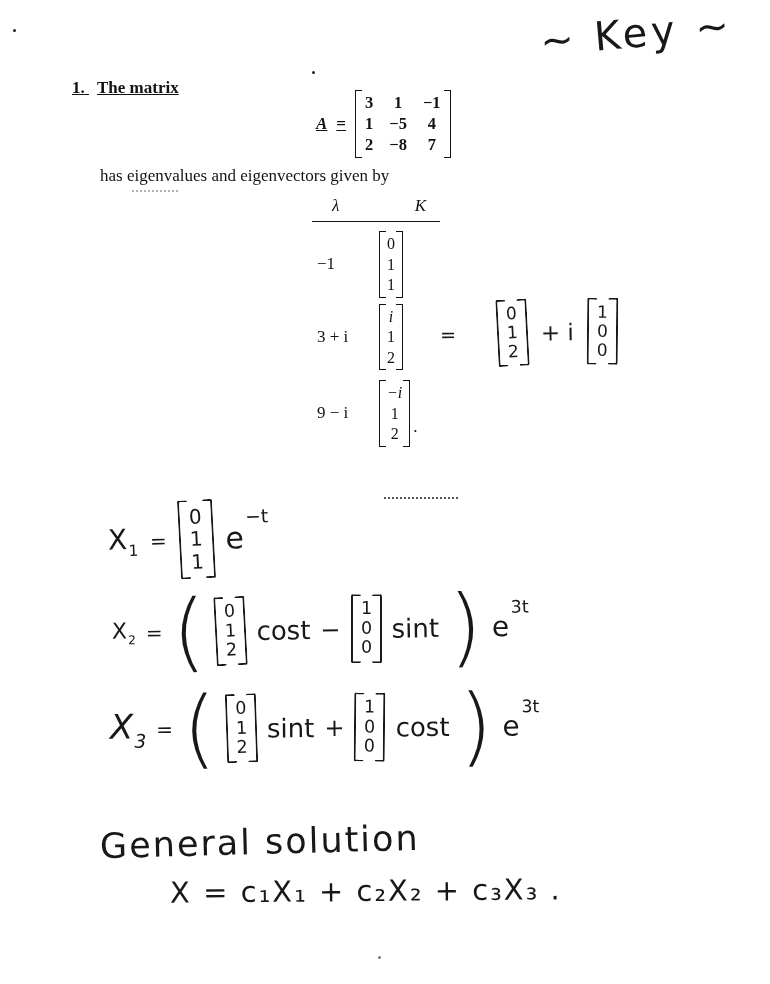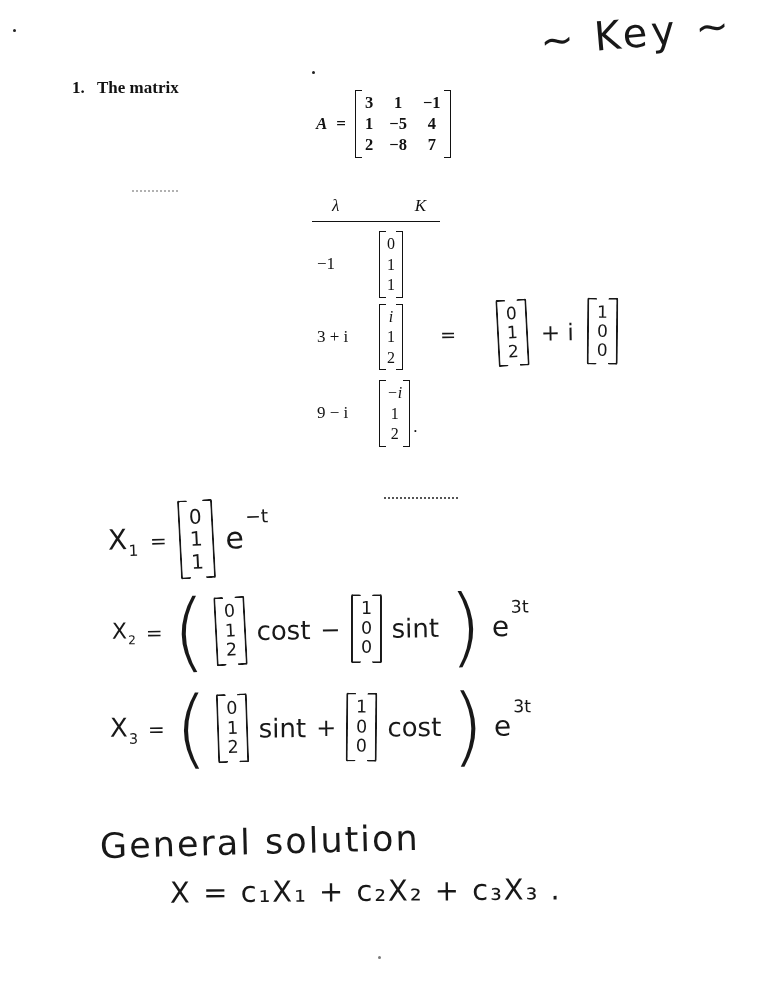--- a/index.html
+++ b/index.html
@@ -4,21 +4,21 @@
 <style>
   html, body { margin:0; padding:0; background:#e8e8e8; }
   .page {
     position:relative; width:770px; height:984px;
     background:#ffffff; overflow:hidden;
     color:#141414;
   }
   .abs { position:absolute; }
   .printed { font-family:"Liberation Serif","DejaVu Serif",serif; color:#121212; }
   .hw { font-family:"DejaVu Sans",sans-serif; color:#181818; }
-  .bold { font-weight:bold; }
+  .bold { font-weight:bold;text-decoration:underline; }
   .mi { font-style:italic; }
 
   
   .pmat {
     display:inline-grid; position:relative;
     padding:3px 10px; row-gap:1px;
     line-height:1.22; text-align:center;
   }
   .pmat::before, .pmat::after {
     content:""; position:absolute; top:0; bottom:0; width:6px;
@@ -83,20 +83,21 @@
       <span>−1</span>
       <span>1</span>
       <span>−5</span>
       <span>4</span>
       <span>2</span>
       <span>−8</span>
       <span>7</span>
     </span>
   </div>
 
+  <div class="abs printed" style="left:100px; top:166px; font-size:17px;">has eigenvalues and eigenvectors given by</div>
   <div class="dotline" style="left:132px; top:190px; width:46px; opacity:.45;"></div>
 
   <div class="abs printed eigtable" style="left:312px; top:196px;">
     <div class="eighead">
       <span class="mi">λ</span>
       <span class="mi">K</span>
     </div>
     <div class="eigrow" style="margin-top:9px;">
       <span class="eiglam">−1</span>
       <span class="pmat pvec">
@@ -169,21 +170,21 @@
       <span>1</span>
       <span>0</span>
       <span>0</span>
     </span>
     <span style="font-size:26px;">sint</span>
     <span class="paren">)</span>
     <span class="euler" style="font-size:28px;"><span>e</span><sup>3t</sup></span>
   </div>
 
   <div class="abs hw hwline" style="left:110px; top:690px; gap:10px; transform:rotate(-0.5deg);">
-    <span class="hwvar" style="font-size:26px;"><span>X</span><sub>3</sub></span>
+    <span class="hwvar" style="font-size:34px;font-style:italic;"><span>X</span><sub>3</sub></span>
     <span style="font-size:20px;">=</span>
     <span class="paren">(</span>
     <span class="hwmat" style="font-size:17.5px; transform:rotate(-1.5deg);">
       <span>0</span>
       <span>1</span>
       <span>2</span>
     </span>
     <span style="font-size:26px;">sint</span>
     <span style="font-size:24px;">+</span>
     <span class="hwmat" style="font-size:17.5px; transform:rotate(1deg);">

